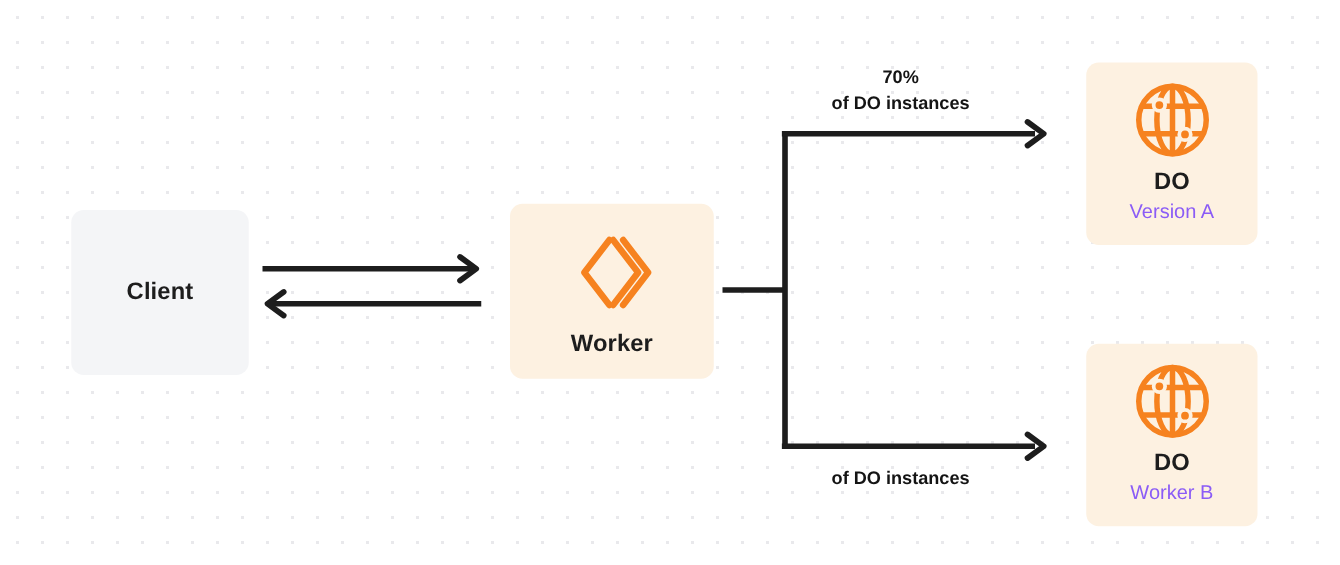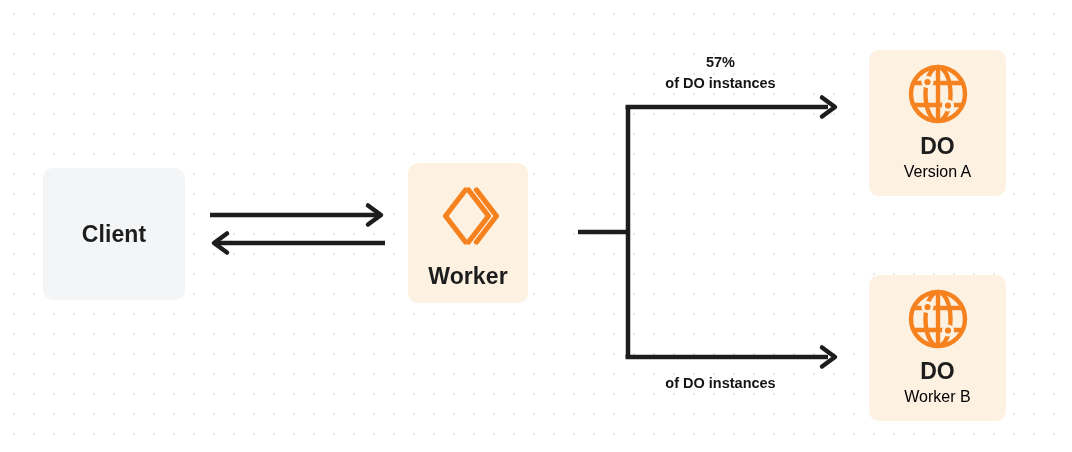--- a/index.html
+++ b/index.html
@@ -23,60 +23,60 @@
   .node {
     position: absolute;
     display: flex;
     flex-direction: column;
     align-items: center;
     justify-content: center;
     border-radius: 10px;
     box-sizing: border-box;
   }
   .node-client {
-    left: 43px;
+    left: 57px;
     top: 168px;
     width: 142px;
     height: 132px;
     background: #f4f5f7;
   }
   .node-worker {
     left: 408px;
     top: 163px;
-    width: 120px;
+    width: 163px;
     height: 140px;
     background: #fdf1e1;
     padding-top: 6px;
   }
   .node-do-a {
     left: 869px;
     top: 50px;
     width: 137px;
     height: 146px;
     background: #fdf1e1;
   }
   .node-do-b {
     left: 869px;
     top: 275px;
     width: 137px;
     height: 146px;
     background: #fdf1e1;
   }
 
   .node-label {
-    font-size: 23px;
+    font-size: 19px;
     font-weight: bold;
     color: #1d1d1d;
     letter-spacing: .1px;
     line-height: 1.15;
   }
   .node-sublabel {
     font-size: 16px;
     font-weight: normal;
-    color: #000000;
+    color: #8b5cf6;
     line-height: 1.3;
     margin-top: 3px;
   }
   .worker-label {
     margin-top: 14px;
   }
   .do-label {
     margin-top: 8px;
   }
 
@@ -148,21 +148,21 @@
 
       <path d="M47.5 7 H250" stroke="#1d1d1d" stroke-width="4.5" stroke-linecap="butt"></path>
       <path d="M244 -2.5 L257 7 L244 16.5" stroke="#1d1d1d" stroke-width="4.5" stroke-linecap="round" stroke-linejoin="round" fill="none"></path>
 
       <path d="M47.5 257 H250" stroke="#1d1d1d" stroke-width="4.5" stroke-linecap="butt"></path>
       <path d="M244 247.5 L257 257 L244 266.5" stroke="#1d1d1d" stroke-width="4.5" stroke-linecap="round" stroke-linejoin="round" fill="none"></path>
     </svg>
   </div>
 
   <div class="edge-label edge-label-top">
-    <div>57%</div>
+    <div>70%</div>
     <div>of DO instances</div>
   </div>
 
   <div class="edge-label edge-label-bottom">
     <div>of DO instances</div>
   </div>
 
   <div class="node node-do-a">
     <span class="icon-wrap">
       <svg width="62" height="62" viewBox="0 0 62 62" fill="none">

